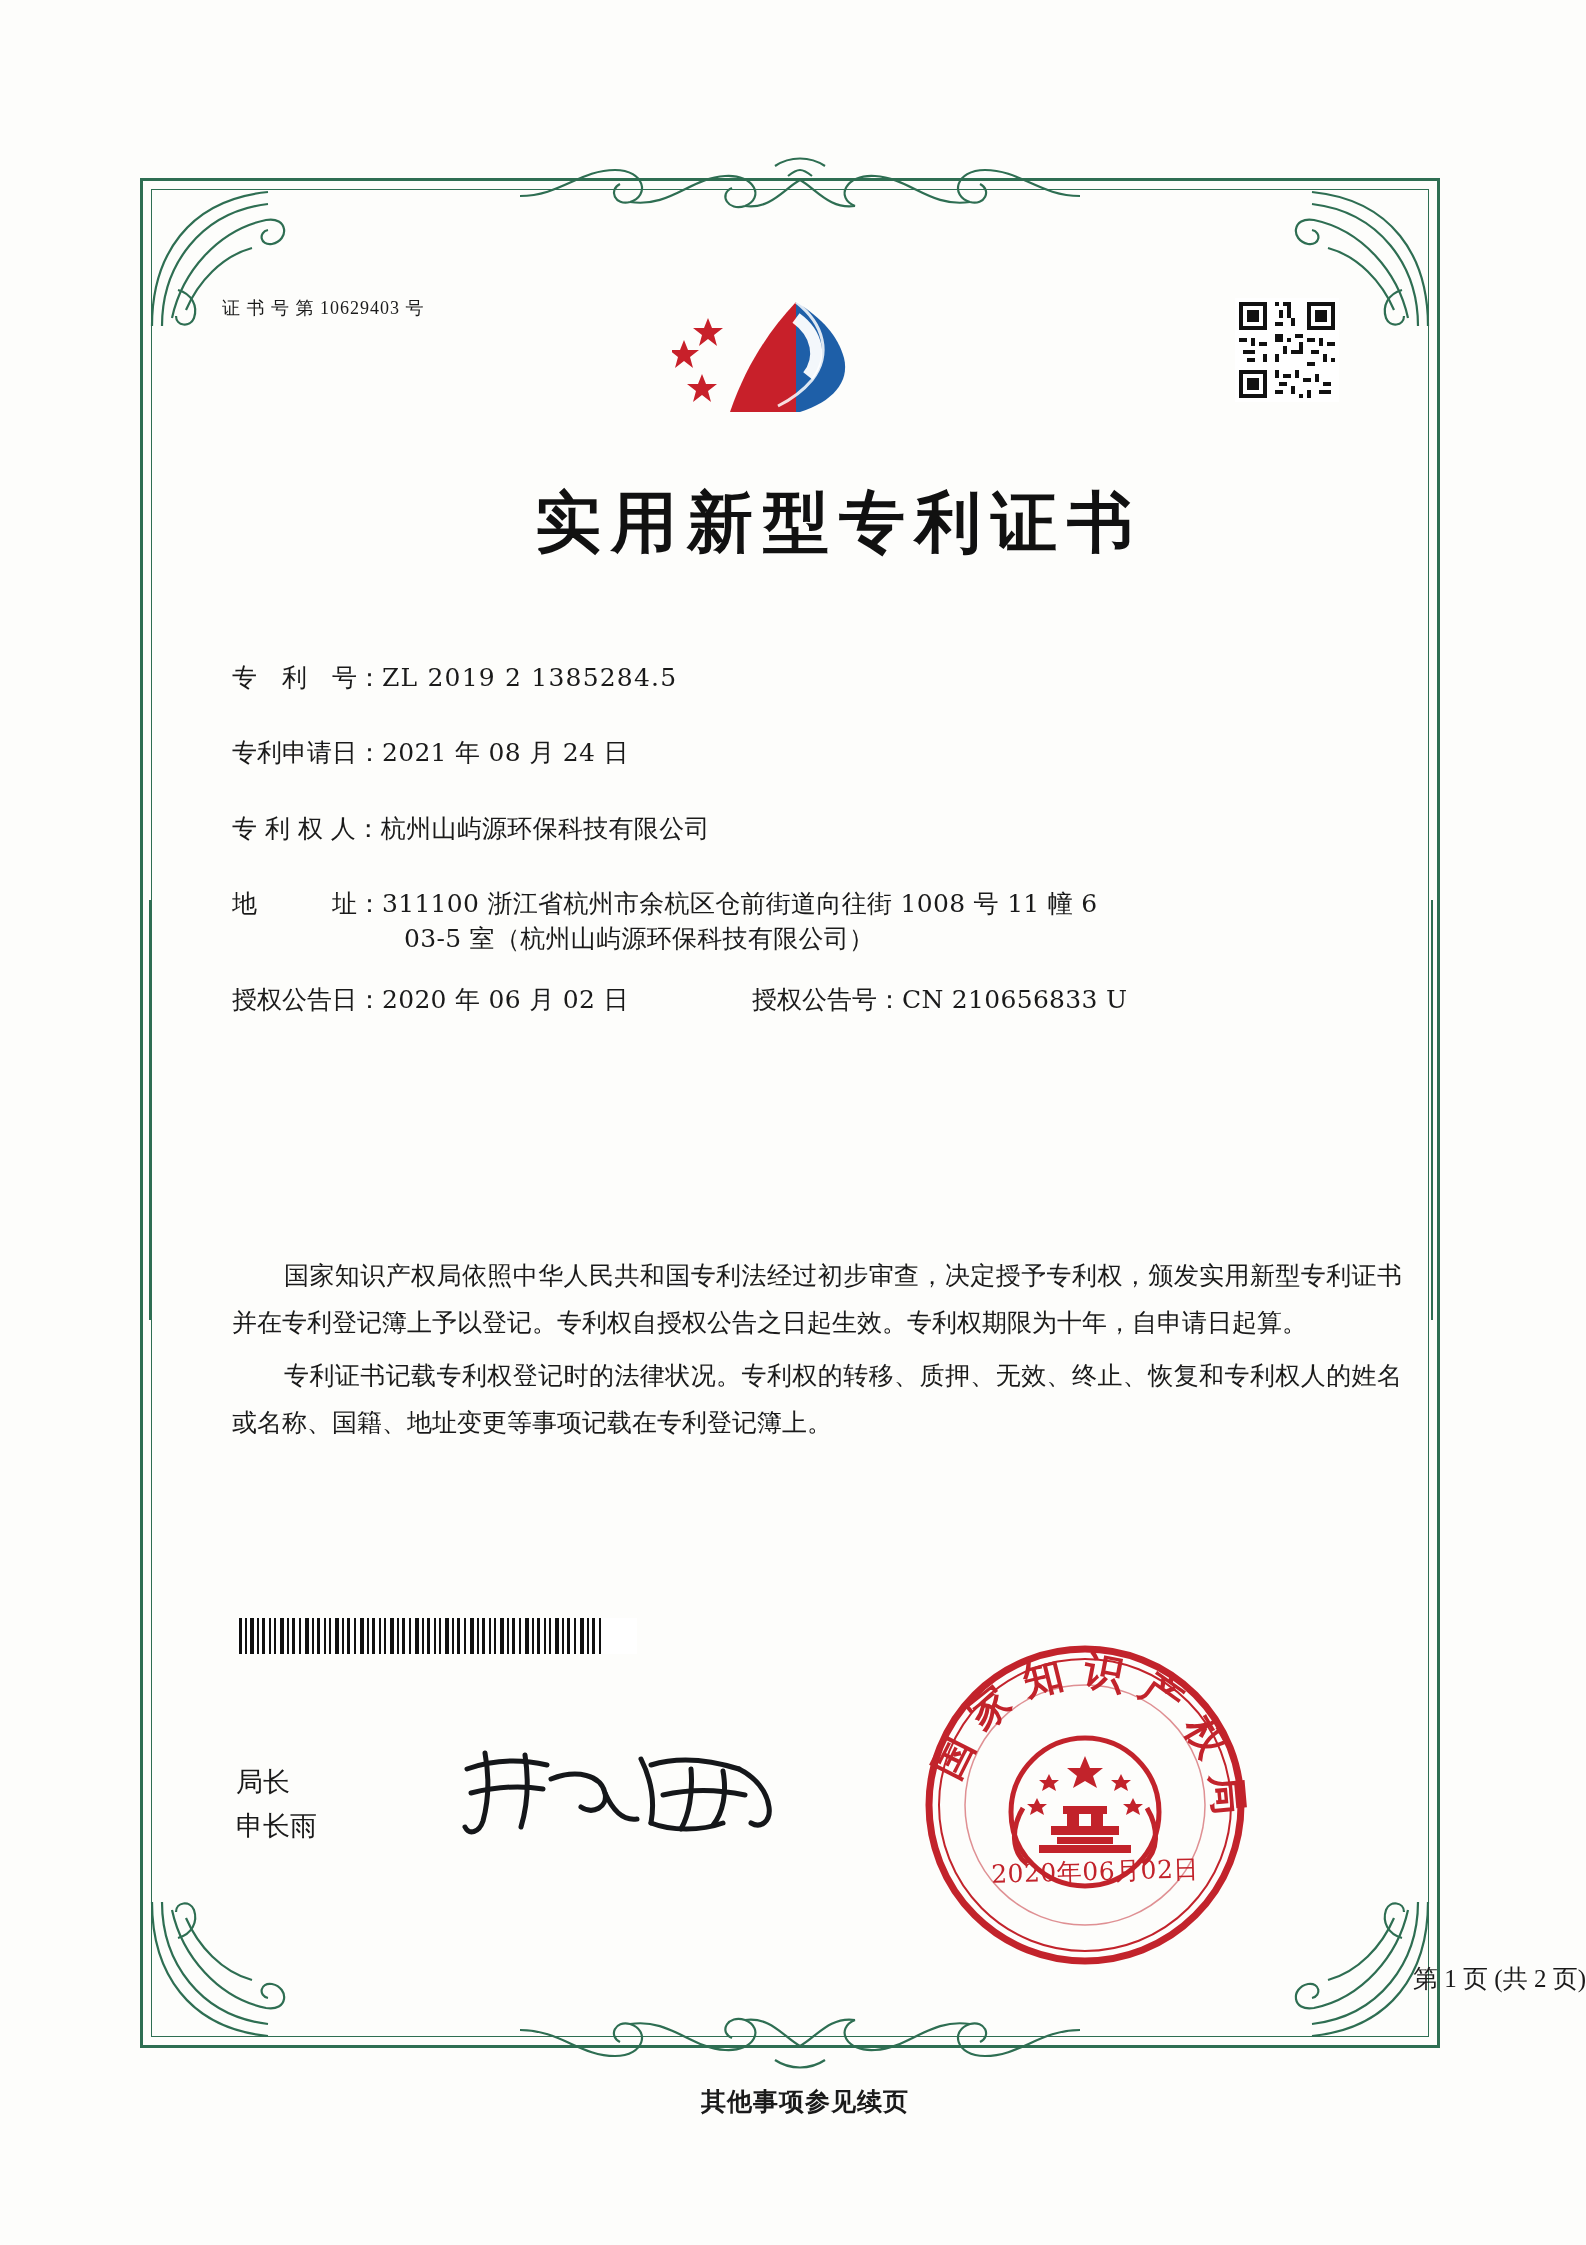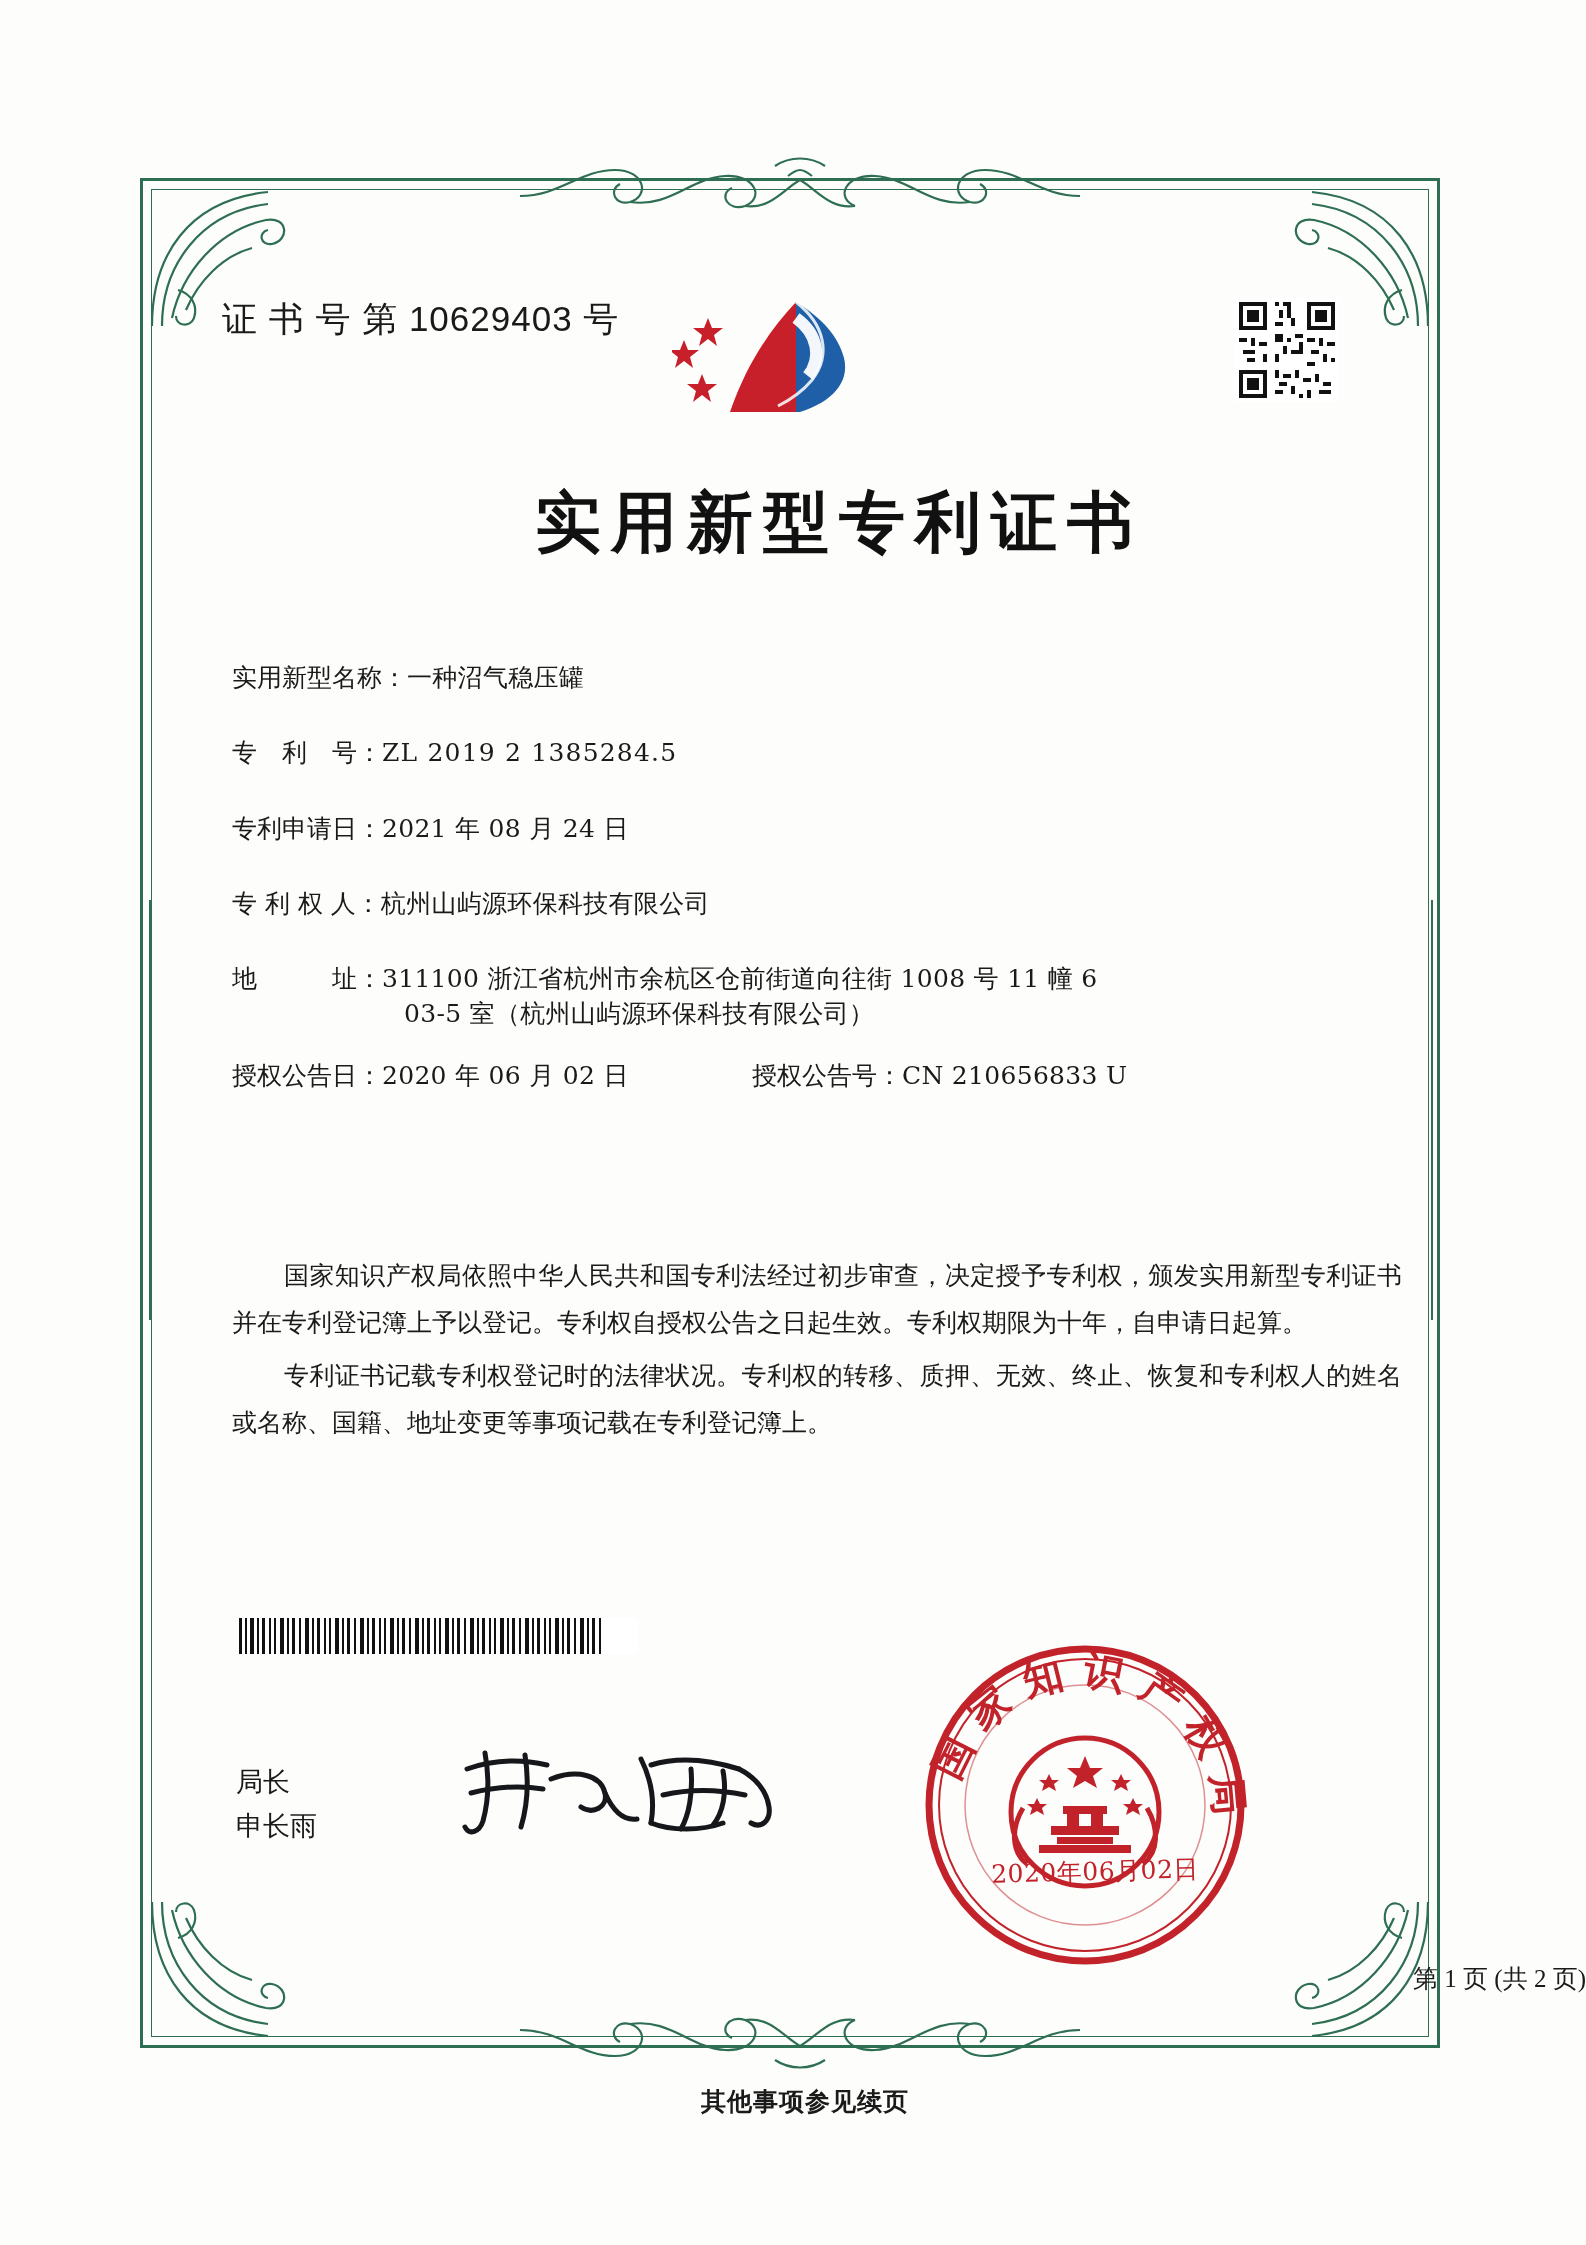--- a/index.html
+++ b/index.html
@@ -50,23 +50,23 @@
     position: absolute;
     pointer-events: none;
   }
   .ornament svg { display: block; }
 
   
   .cert-no {
     position: absolute;
     left: 222px;
     top: 296px;
-    font-size: 35px;
+    font-size: 18px;
     letter-spacing: 1px;
-    font-family: Liberation Sans, sans-serif;
+    font-family: Liberation Serif, serif;
     white-space: nowrap;
   }
 
   
   .emblem {
     position: absolute;
     left: 672px;
     top: 288px;
     width: 210px;
     height: 140px;
@@ -392,24 +392,20 @@
         <rect x="21" y="23" width="3" height="1"></rect>
           <rect x="16" y="24" width="1" height="1"></rect>
       </g>
     </svg>
   </div>
 
   <div class="main-title">实用新型专利证书</div>
 
   <div class="fields">
 
-    <div class="field-row">
-      <span class="field-label">实用新型名称：</span>
-      <span class="field-value">一种沼气稳压罐</span>
-    </div>
 
 
     <div class="field-row">
       <span class="field-label">专　利　号：</span>
       <span class="field-value mono-ish">ZL 2019 2 1385284.5</span>
     </div>
 
     <div class="field-row">
       <span class="field-label">专利申请日：</span>
       <span class="field-value">2021 年 08 月 24 日</span>

